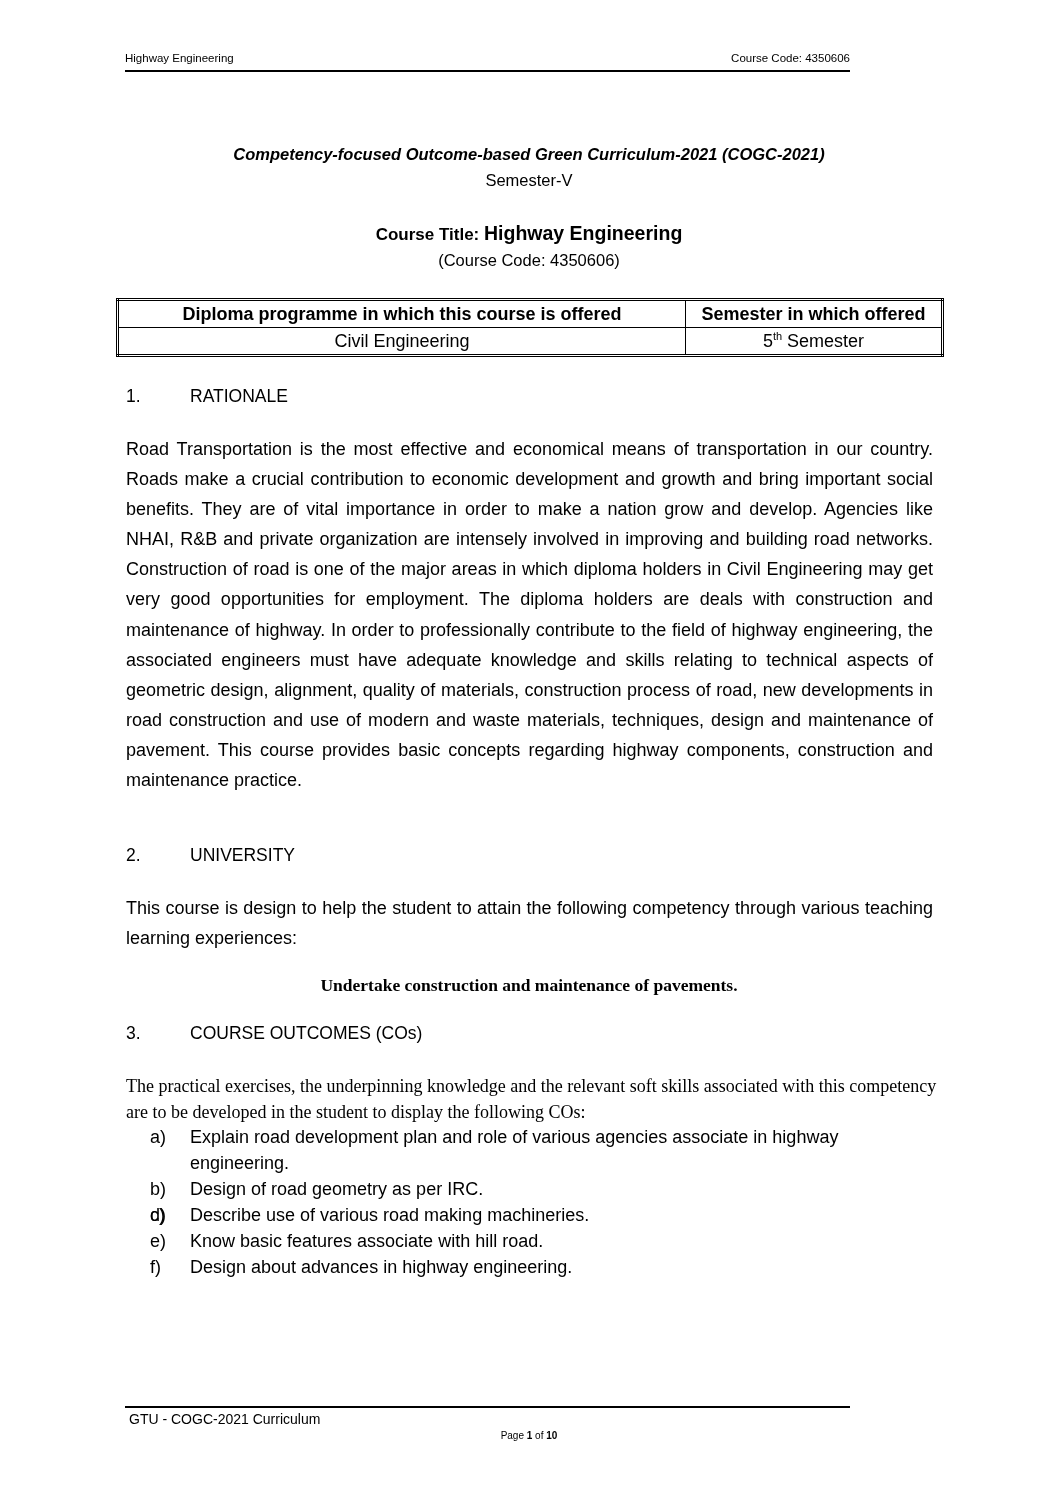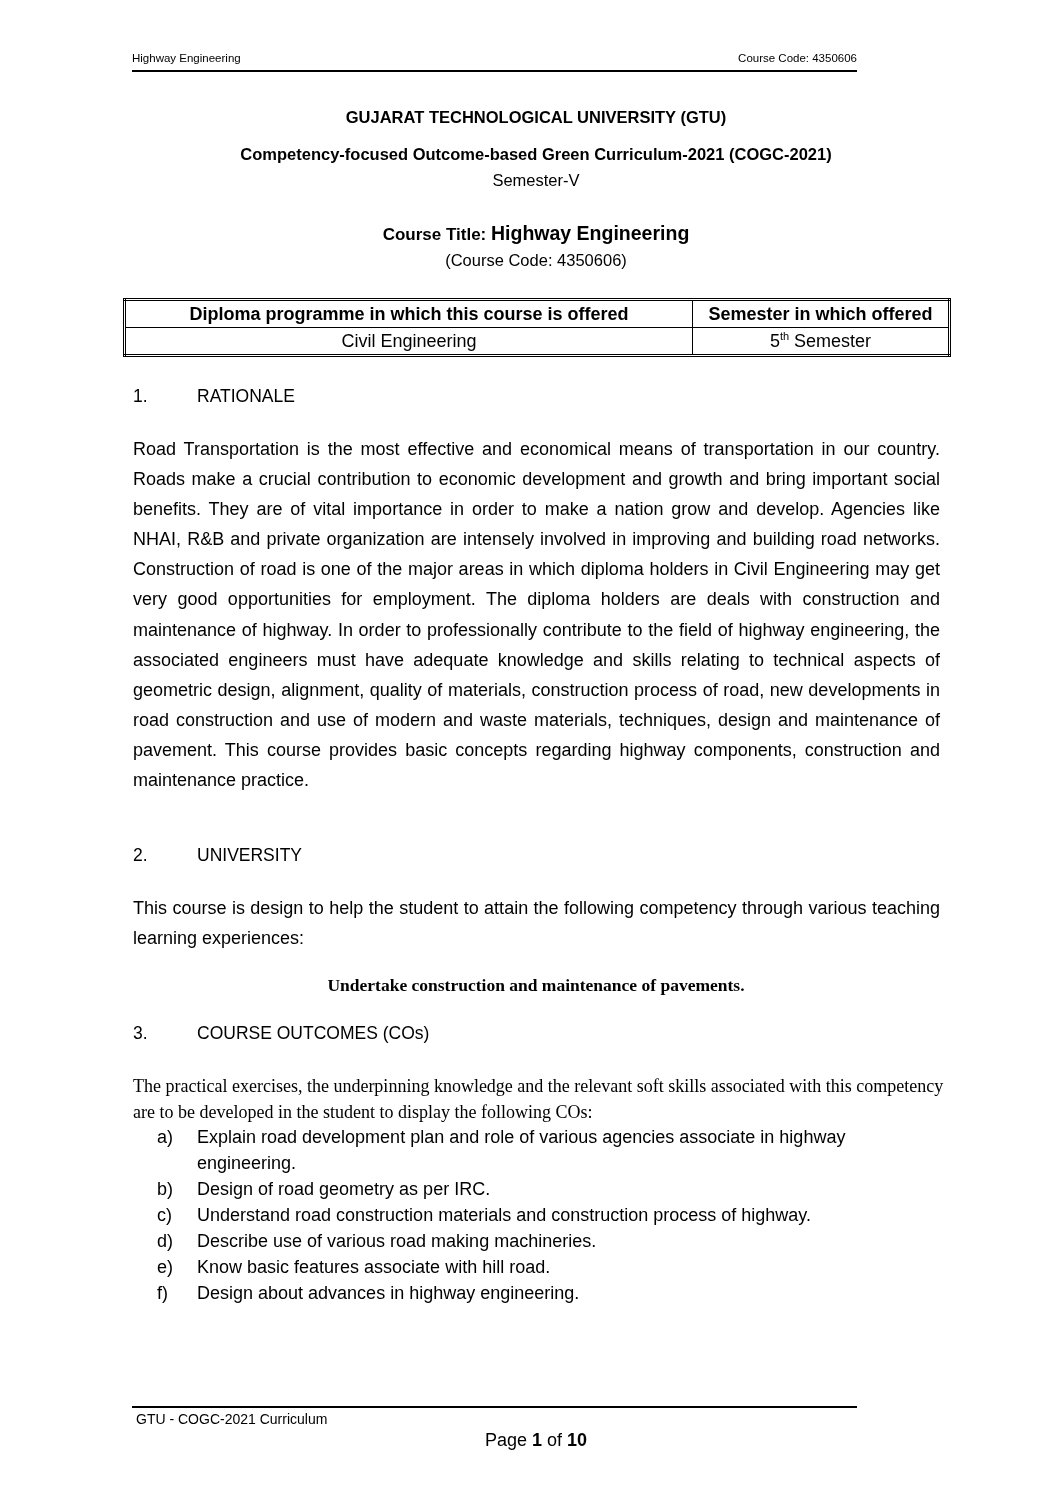--- a/index.html
+++ b/index.html
@@ -1,56 +1,55 @@
 <!DOCTYPE html>
 <html><head>
 <meta charset="utf-8">
 <style>
   html, body { margin: 0; padding: 0; background: #ffffff; }
   body { width: 1058px; height: 1497px; position: relative; font-family: "Liberation Sans", sans-serif; color: #000; overflow: hidden; }
-  .page { position: absolute; left: 7px; top: 0; width: 974px; height: 1497px; }
+  .page { position: absolute; left: 0; top: 0; width: 974px; height: 1497px; }
   .hdr { position: absolute; left: 125px; right: 124px; top: 52px; height: 18px; font-size: 11.5px; border-bottom: 2px solid #000; }
   .hdr .l { position: absolute; left: 0; top: 0; }
   .hdr .r { position: absolute; right: 0; top: 0; }
   .center { position: absolute; left: 0; width: 1058px; text-align: center; }
   .t1 { top: 108px; font-size: 16.5px; font-weight: bold; }
-  .t2 { top: 145px; font-size: 16.5px; font-weight: bold; }
+  .t2 { top: 145px; font-size: 16.5px; font-weight: bold; font-style: italic; }
   .t3 { top: 171px; font-size: 16.5px; text-align: center; }
   .t4 { top: 222px; font-size: 17px; font-weight: bold; }
   .t4 .big { font-size: 19.5px; }
   .t5 { top: 251px; font-size: 16.5px; }
   table.offer { position: absolute; left: 116px; top: 298px; width: 828px; border-collapse: collapse; border: 3px double #000; font-size: 18px; }
   table.offer td, table.offer th { border: 1px solid #000; text-align: center; padding: 1px 4px; height: 24px; }
   table.offer th { font-weight: bold; }
   table.offer th.c1, table.offer td.c1 { width: 558px; }
   sup { font-size: 11px; line-height: 0; }
   .sec { position: absolute; left: 126px; font-size: 17.5px; font-weight: normal; }
   .sec .num { display: inline-block; width: 64px; }
   .para { position: absolute; left: 126px; width: 807px; font-size: 18px; line-height: 30.1px; text-align: justify; }
   .comp { position: absolute; left: 0; width: 1058px; text-align: center; top: 975px; font-size: 17.5px; font-weight: bold; font-family: Liberation Serif, serif; }
   .para2 { position: absolute; left: 126px; width: 820px; top: 1073px; font-size: 18px; line-height: 26px; font-family: Liberation Serif, serif; }
   ol.cos { position: absolute; left: 150px; top: 1124px; width: 760px; margin: 0; padding: 0; list-style: none; font-size: 18px; line-height: 26px; }
   ol.cos li { position: relative; padding-left: 40px; }
   ol.cos li .mk { position: absolute; left: 0; top: 0; }
   .ftr-line { position: absolute; left: 125px; right: 124px; top: 1406px; border-top: 2px solid #000; }
   .ftr-l { position: absolute; left: 129px; top: 1411px; font-size: 14px; }
-  .ftr-c { position: absolute; left: 0; width: 1058px; text-align: center; top: 1430px; font-size: 18px; }
+  .ftr-c { position: absolute; left: 0; width: 1058px; text-align: center; top: 1430px; font-size: 10px; }
   .ftr-c b { font-weight: bold; }
 </style>
 </head>
 <body>
 
 <div class="page">
 
   <div class="hdr">
     <span class="l">Highway Engineering</span>
     <span class="r">Course Code: 4350606</span>
   </div>
 
-  <div class="center t1">GUJARAT TECHNOLOGICAL UNIVERSITY (GTU)</div>
   <div class="center t2">Competency-focused Outcome-based Green Curriculum-2021 (COGC-2021)</div>
   <div class="center t3">Semester-V</div>
   <div class="center t4"><span>Course Title: </span><span class="big">Highway Engineering</span></div>
   <div class="center t5">(Course Code: 4350606)</div>
 
   <table class="offer">
     <tbody>
         <tr>
       <th class="c1">Diploma programme in which this course is offered</th>
       <th>Semester in which offered</th>
@@ -68,21 +67,21 @@
   <div class="sec" style="top:845px;"><span class="num">2.</span><span>UNIVERSITY</span></div>
   <div class="para" style="top:893px;">This course is design to help the student to attain the following competency through various teaching learning experiences:</div>
   <div class="comp">Undertake construction and maintenance of pavements.</div>
 
   <div class="sec" style="top:1023px;"><span class="num">3.</span><span>COURSE OUTCOMES (COs)</span></div>
   <div class="para2">The practical exercises, the underpinning knowledge and the relevant soft skills associated with this competency are to be developed in the student to display the following COs:</div>
 
   <ol class="cos">
     <li><span class="mk">a)</span><span>Explain road development plan and role of various agencies associate in highway engineering.</span></li>
     <li><span class="mk">b)</span><span>Design of road geometry as per IRC.</span></li>
-    <li><span class="mk">c)</span><span>Understand road construction materials and construction process of highway.</span></li>
+    <li><span class="mk">c)</span></li>
     <li><span class="mk">d)</span><span>Describe use of various road making machineries.</span></li>
     <li><span class="mk">e)</span><span>Know basic features associate with hill road.</span></li>
     <li><span class="mk">f)</span><span>Design about advances in highway engineering.</span></li>
   </ol>
 
   <div class="ftr-line"></div>
   <div class="ftr-l">GTU - COGC-2021 Curriculum</div>
   <div class="ftr-c"><span>Page </span><b>1</b><span> of </span><b>10</b></div>
 
 </div>

